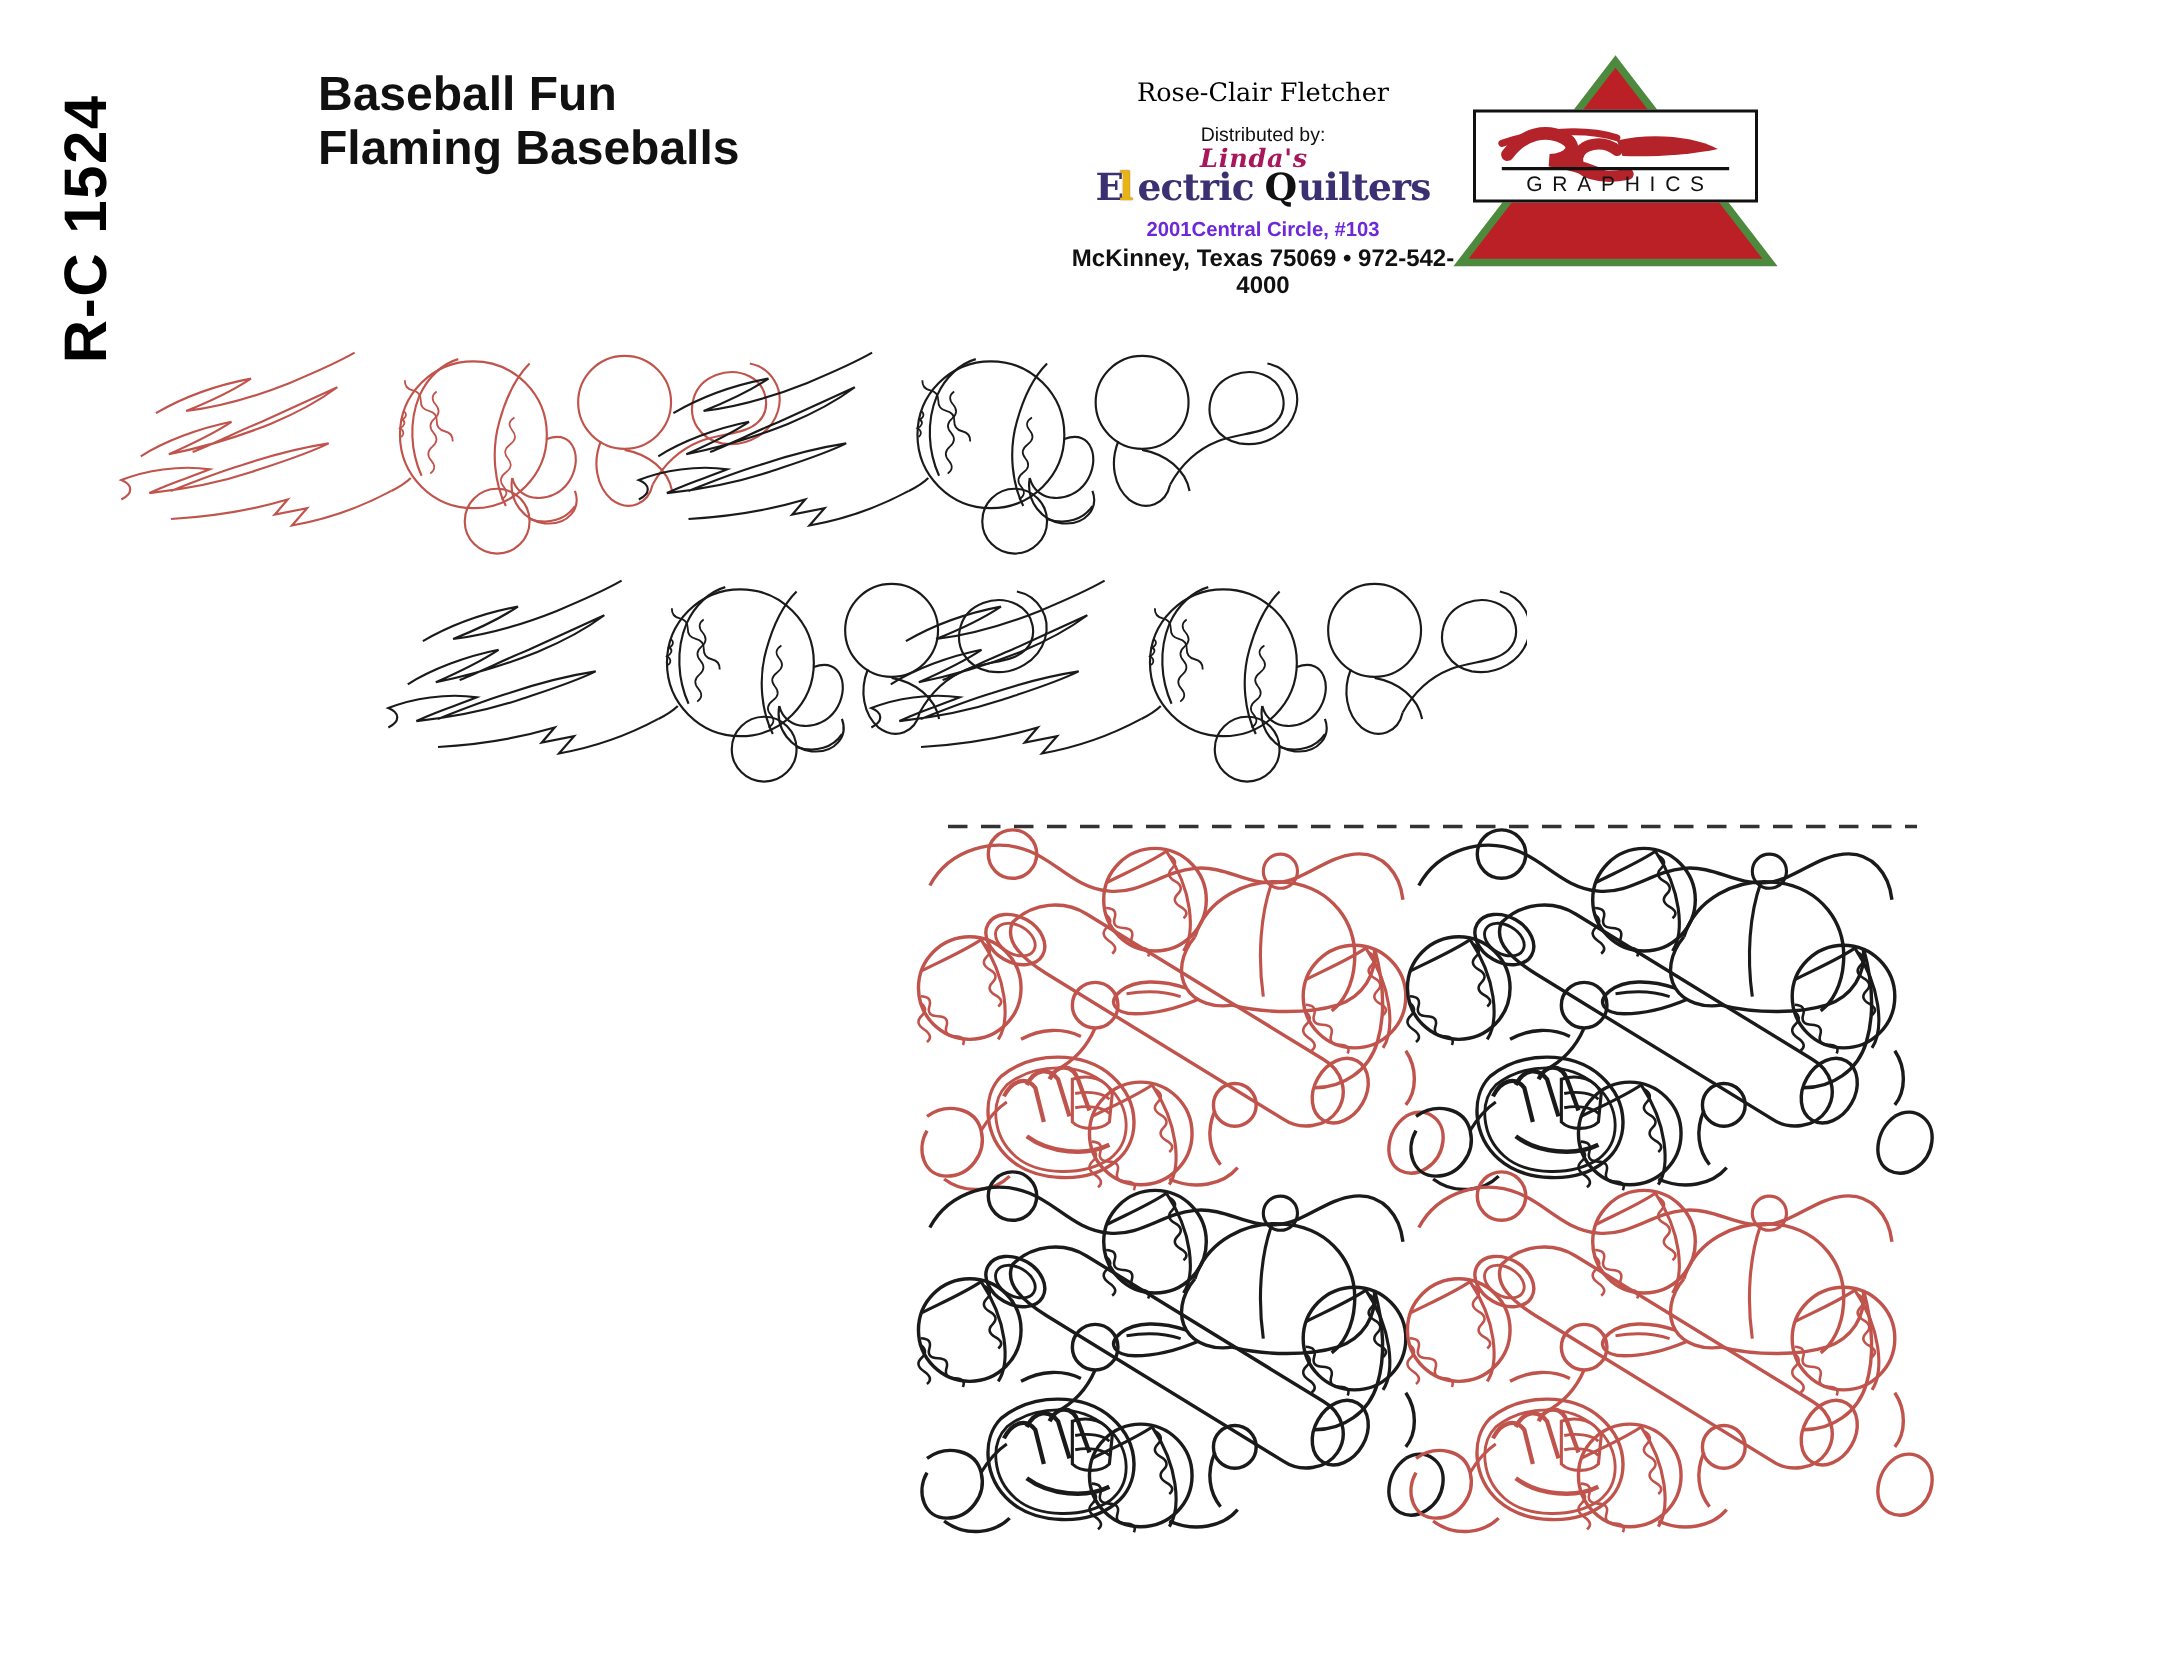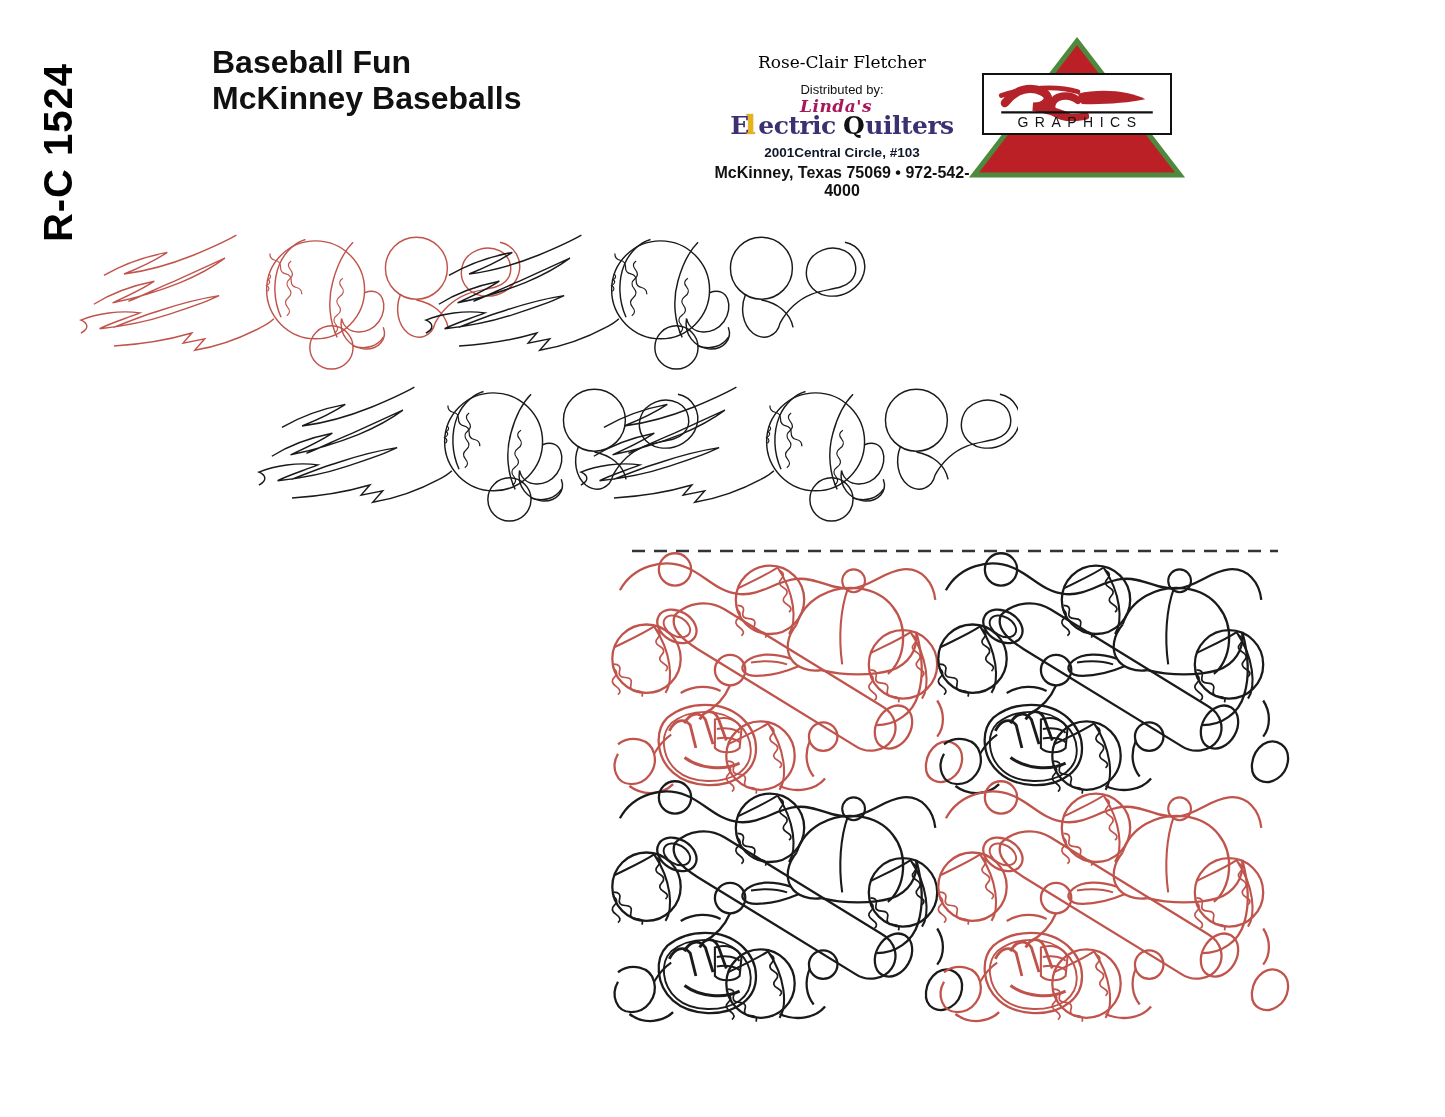--- a/index.html
+++ b/index.html
@@ -113,21 +113,21 @@
     font-weight:bold;
     position:relative;
     left:-1px;
   }
   #leq-main .uilters{color:#3b3172;}
 
   #addr1{
     font-size:13.5px;
     font-weight:600;
     margin-top:3px;
-    color:#0f172a;
+    color:#6d28d9;
   }
   #addr2{
     font-size:16px;
     font-weight:600;
     margin-top:4px;
     color:#111;
   }
 
   
   #rc-logo{
@@ -186,21 +186,21 @@
 </style>
 </head>
 <body>
 
 <div id="page">
 
   <div id="sku">R-C 1524</div>
 
   <div id="title-block">
     <div class="tline">Baseball Fun</div>
-    <div class="tline">McKinney Baseballs</div>
+    <div class="tline">Flaming Baseballs</div>
   </div>
 
   <div id="credit-block">
     <div id="designer">Rose-Clair Fletcher</div>
     <div id="distributed">Distributed by:</div>
 
     <div id="leq-logo">
       <div id="leq-lindas">Linda's</div>
       <div id="leq-main"><span class="e1">E</span><span class="bolt">l</span><span class="lectric">ectric </span><span class="qgear">Q</span><span class="uilters">uilters</span></div>
     </div>

